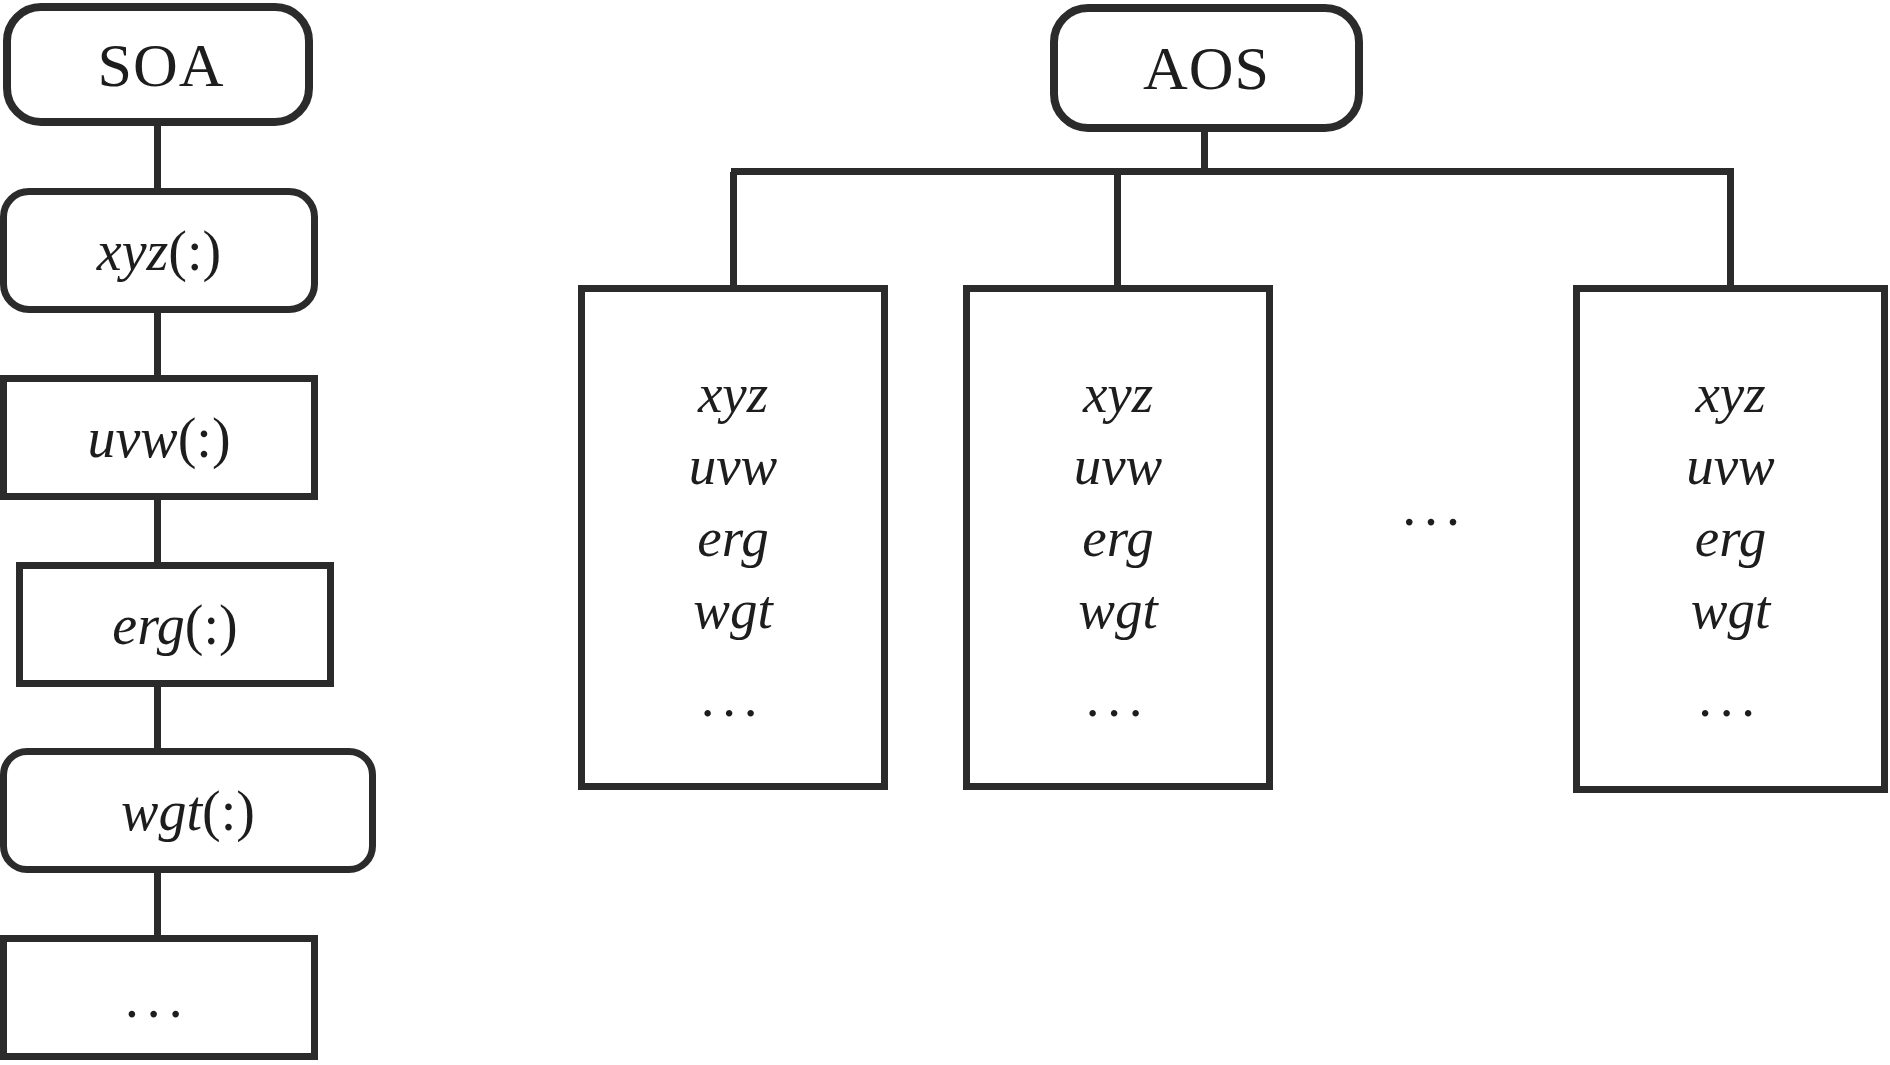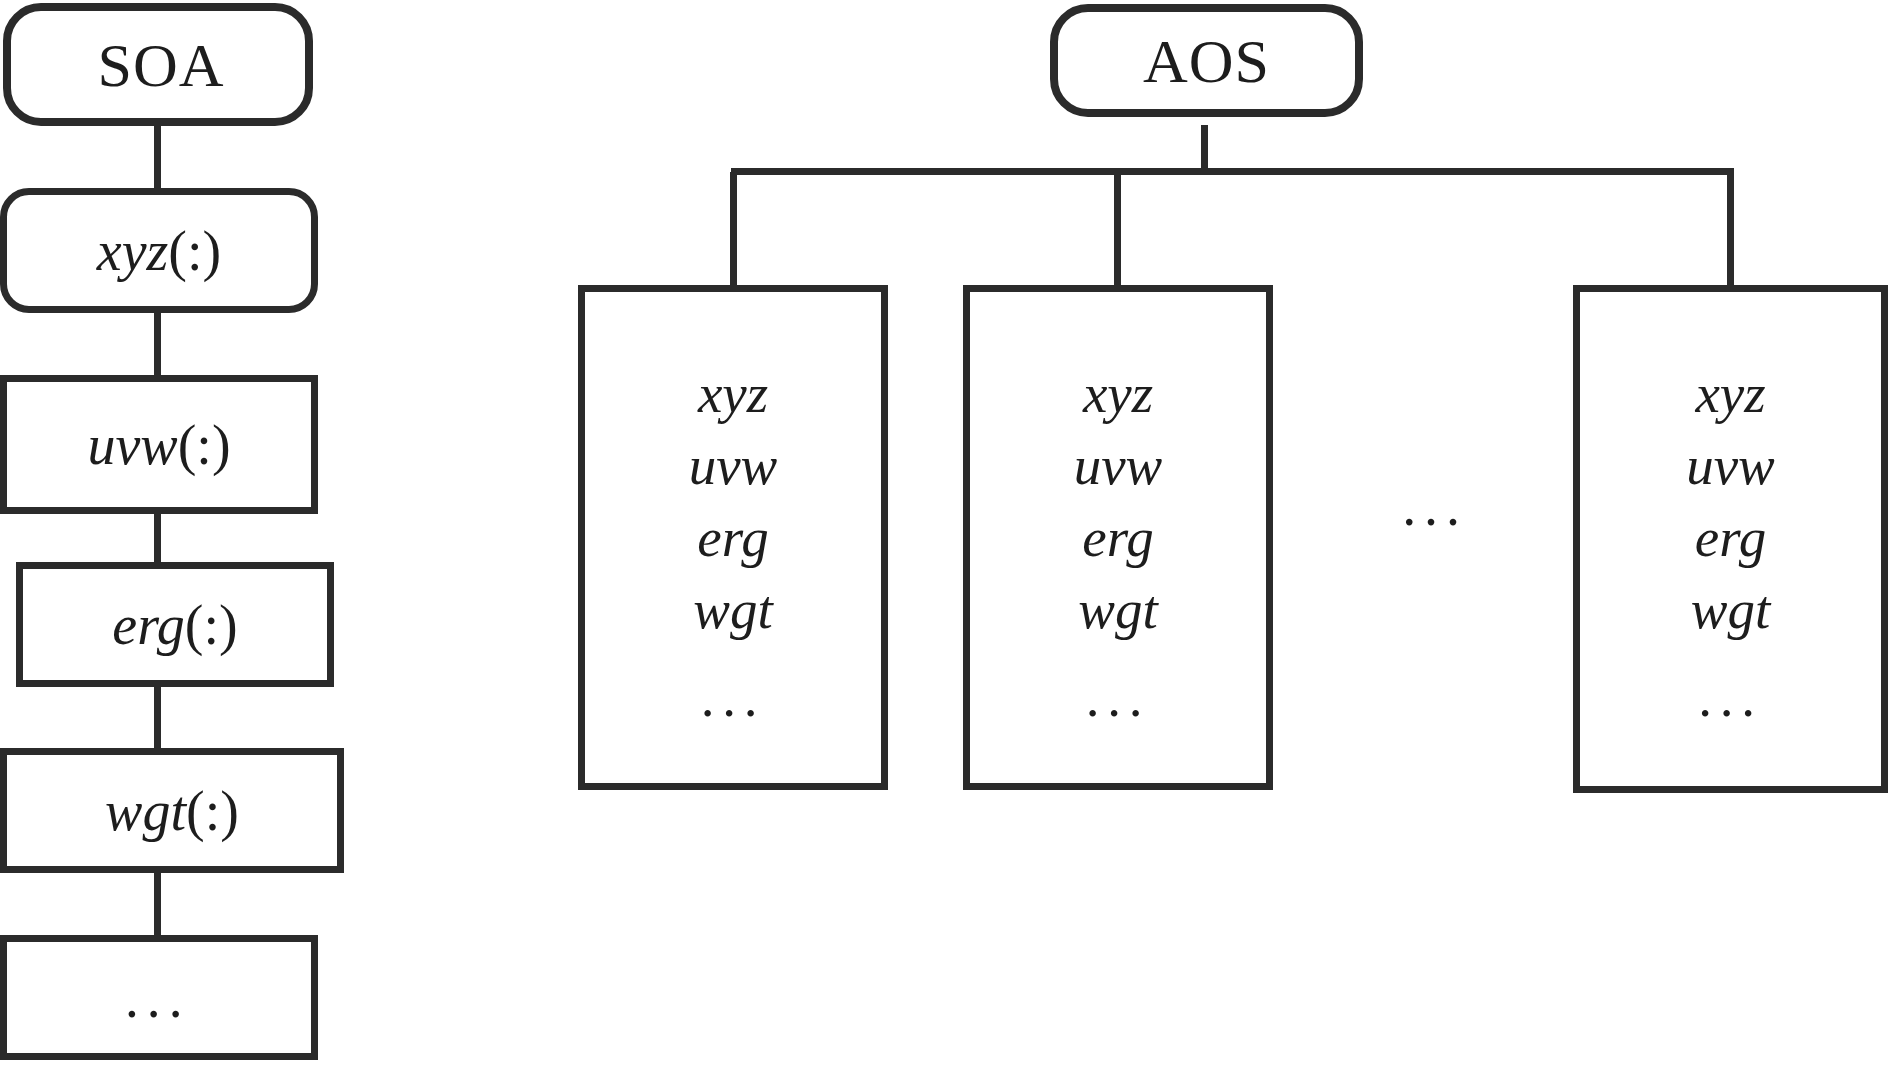--- a/index.html
+++ b/index.html
@@ -82,37 +82,37 @@
   <div class="vline" style="left:154px;top:124px;height:66px;"></div>
   <div class="vline" style="left:154px;top:311px;height:66px;"></div>
   <div class="vline" style="left:154px;top:498px;height:66px;"></div>
   <div class="vline" style="left:154px;top:685px;height:65px;"></div>
   <div class="vline" style="left:154px;top:871px;height:66px;"></div>
 
   <div class="box" style="left:0px;top:188px;width:318px;height:125px;border-radius:29px;">
     <span class="field-label"><span class="var">xyz</span><span class="suffix">(:)</span></span>
   </div>
 
-  <div class="box" style="left:0px;top:375px;width:318px;height:139px;">
+  <div class="box" style="left:0px;top:375px;width:318px;height:125px;">
     <span class="field-label"><span class="var">uvw</span><span class="suffix">(:)</span></span>
   </div>
 
   <div class="box" style="left:16px;top:562px;width:318px;height:125px;">
     <span class="field-label"><span class="var">erg</span><span class="suffix">(:)</span></span>
   </div>
 
-  <div class="box" style="left:0px;top:748px;width:344px;height:125px;">
+  <div class="box" style="left:0px;top:748px;width:376px;height:125px;border-radius:27px;">
     <span class="field-label"><span class="var">wgt</span><span class="suffix">(:)</span></span>
   </div>
 
   <div class="box" style="left:0px;top:935px;width:318px;height:125px;">
     <span class="field-label dots"><span class="var dots">...</span><span class="suffix"></span></span>
   </div>
 
-  <div class="box rounded" style="left:1050px;top:4px;width:313px;height:113px;">
+  <div class="box rounded" style="left:1050px;top:4px;width:313px;height:128px;">
     <span class="title-label">AOS</span>
   </div>
 
   <div class="vline" style="left:1201px;top:125px;height:47px;"></div>
   <div class="hline" style="left:731px;top:168px;width:1003px;"></div>
   <div class="vline" style="left:730px;top:172px;height:117px;"></div>
   <div class="vline" style="left:1114px;top:172px;height:117px;"></div>
   <div class="vline" style="left:1727px;top:172px;height:117px;"></div>
 
   <div class="box record-box" style="left:578px;top:285px;width:310px;height:505px;">

